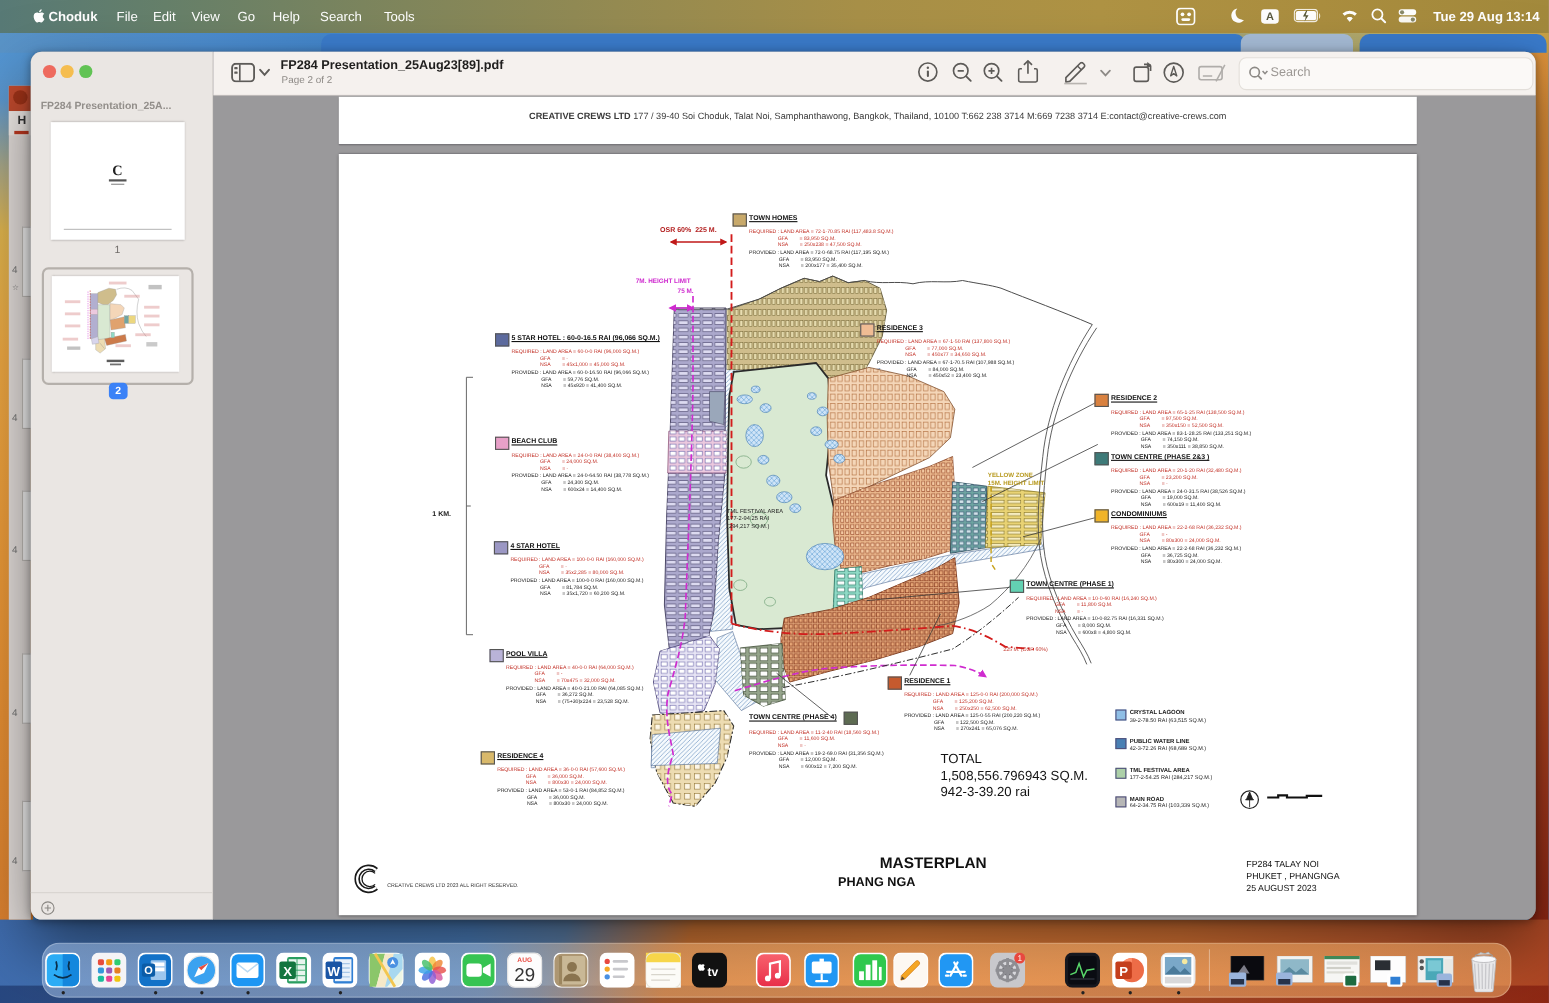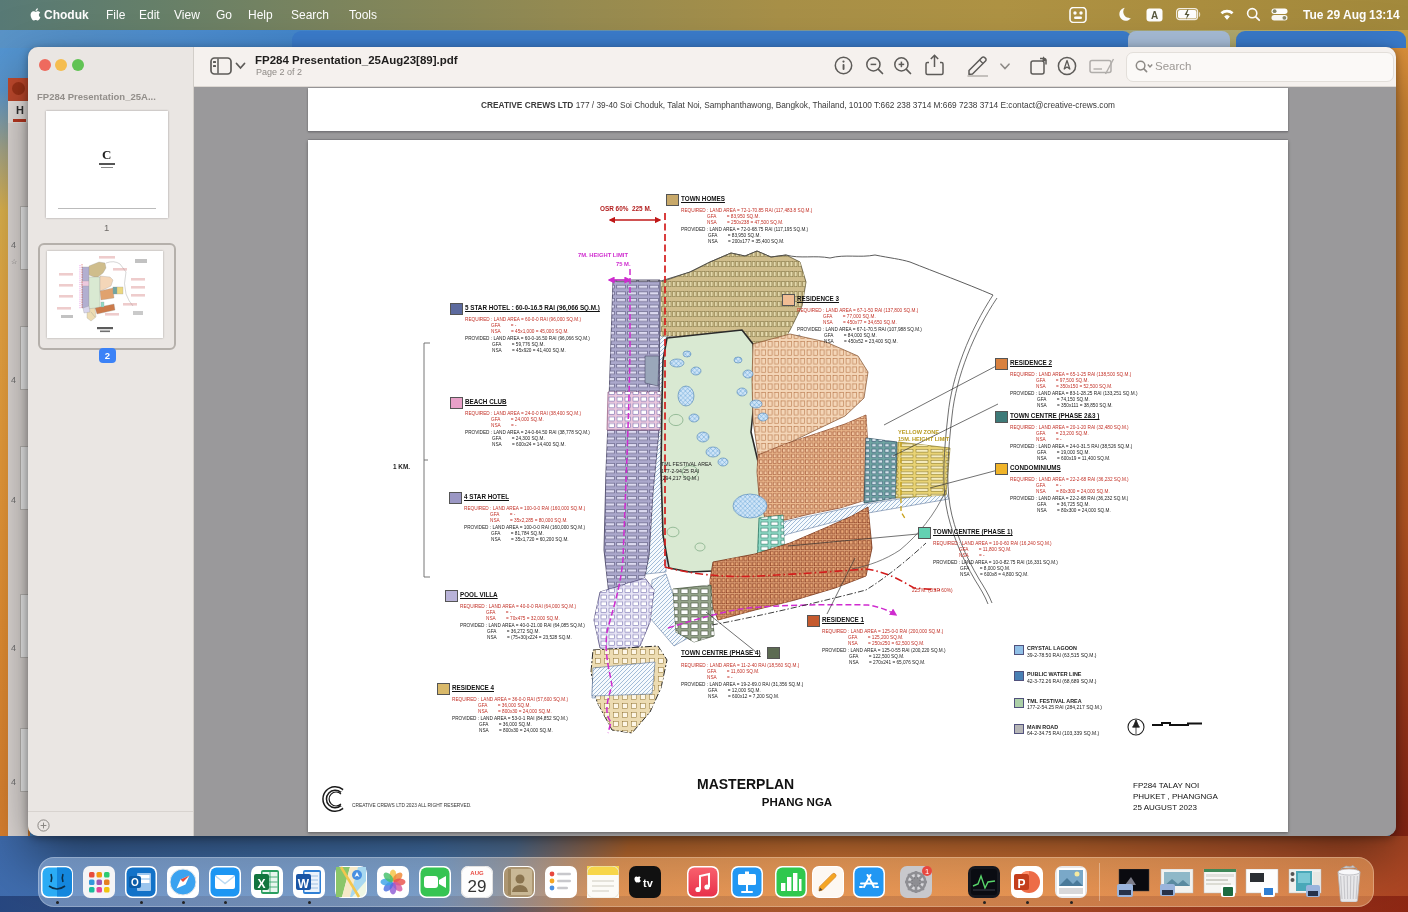--- a/index.html
+++ b/index.html
@@ -520,21 +520,22 @@
         <div class="bl" style="left:541px;top:513.8px;">GFA&nbsp;&nbsp;&nbsp;&nbsp;&nbsp;&nbsp;&nbsp;&nbsp;= 122,500 SQ.M.</div>
         <div class="bl" style="left:541px;top:520.0px;">NSA&nbsp;&nbsp;&nbsp;&nbsp;&nbsp;&nbsp;&nbsp;&nbsp;= 270x241 = 65,076 SQ.M.</div>
         <div class="bt" style="left:373px;top:509px;">TOWN CENTRE (PHASE 4)</div>
         <div class="sw" style="left:459px;top:507px;background:#5d6b52;"></div>
         <div class="rl" style="left:373px;top:523px;">REQUIRED : LAND AREA = 11-2-40 RAI (18,560 SQ.M.)</div>
         <div class="rl" style="left:399px;top:529.2px;">GFA&nbsp;&nbsp;&nbsp;&nbsp;&nbsp;&nbsp;&nbsp;&nbsp;= 11,600 SQ.M.</div>
         <div class="rl" style="left:399px;top:535.4000000000001px;">NSA&nbsp;&nbsp;&nbsp;&nbsp;&nbsp;&nbsp;&nbsp;&nbsp;= -</div>
         <div class="bl" style="left:373px;top:541.6000000000001px;">PROVIDED : LAND AREA = 19-2-69.0 RAI (31,356 SQ.M.)</div>
         <div class="bl" style="left:400px;top:547.8000000000002px;">GFA&nbsp;&nbsp;&nbsp;&nbsp;&nbsp;&nbsp;&nbsp;&nbsp;= 12,000 SQ.M.</div>
         <div class="bl" style="left:400px;top:554.0000000000002px;">NSA&nbsp;&nbsp;&nbsp;&nbsp;&nbsp;&nbsp;&nbsp;&nbsp;= 600x12 = 7,200 SQ.M.</div>
-        <div style="position:absolute;left:389px;top:636px;width:200px;text-align:left;font-weight:bold;font-size:14px;color:#111;">MASTERPLAN</div>
+        <div class="big" style="left:547px;top:543px;">TOTAL<br>1,508,556.796943 SQ.M.<br>942-3-39.20 rai</div>
+        <div style="position:absolute;left:389px;top:636px;width:200px;text-align:right;font-weight:bold;font-size:14px;color:#111;">MASTERPLAN</div>
         <div style="position:absolute;left:389px;top:656px;width:200px;text-align:center;font-weight:bold;font-size:11.5px;color:#111;">PHANG NGA</div>
         <div style="position:absolute;left:825px;top:641px;font-weight:normal;font-size:8px;line-height:10.8px;color:#111;">FP284 TALAY NOI<br>PHUKET , PHANGNGA<br>25 AUGUST 2023</div>
         <svg style="position:absolute;left:12px;top:644px;" width="30" height="30" viewBox="0 0 30 30">
 <g fill="none" stroke="#1a1a1a">
             <path d="M22 7 A10.5 10.5 0 1 0 22 23" stroke-width="5"></path>
             <path d="M22 7 A10.5 10.5 0 1 0 22 23" stroke-width="2" stroke="#fff"></path>
             <path d="M21 10 A7 7 0 1 0 21 20" stroke-width="1.2" stroke="#1a1a1a"></path>
           </g>
         </svg>
         <div style="position:absolute;left:44px;top:663px;font-size:4.8px;color:#333;">CREATIVE CREWS LTD 2023 ALL RIGHT RESERVED.</div>

